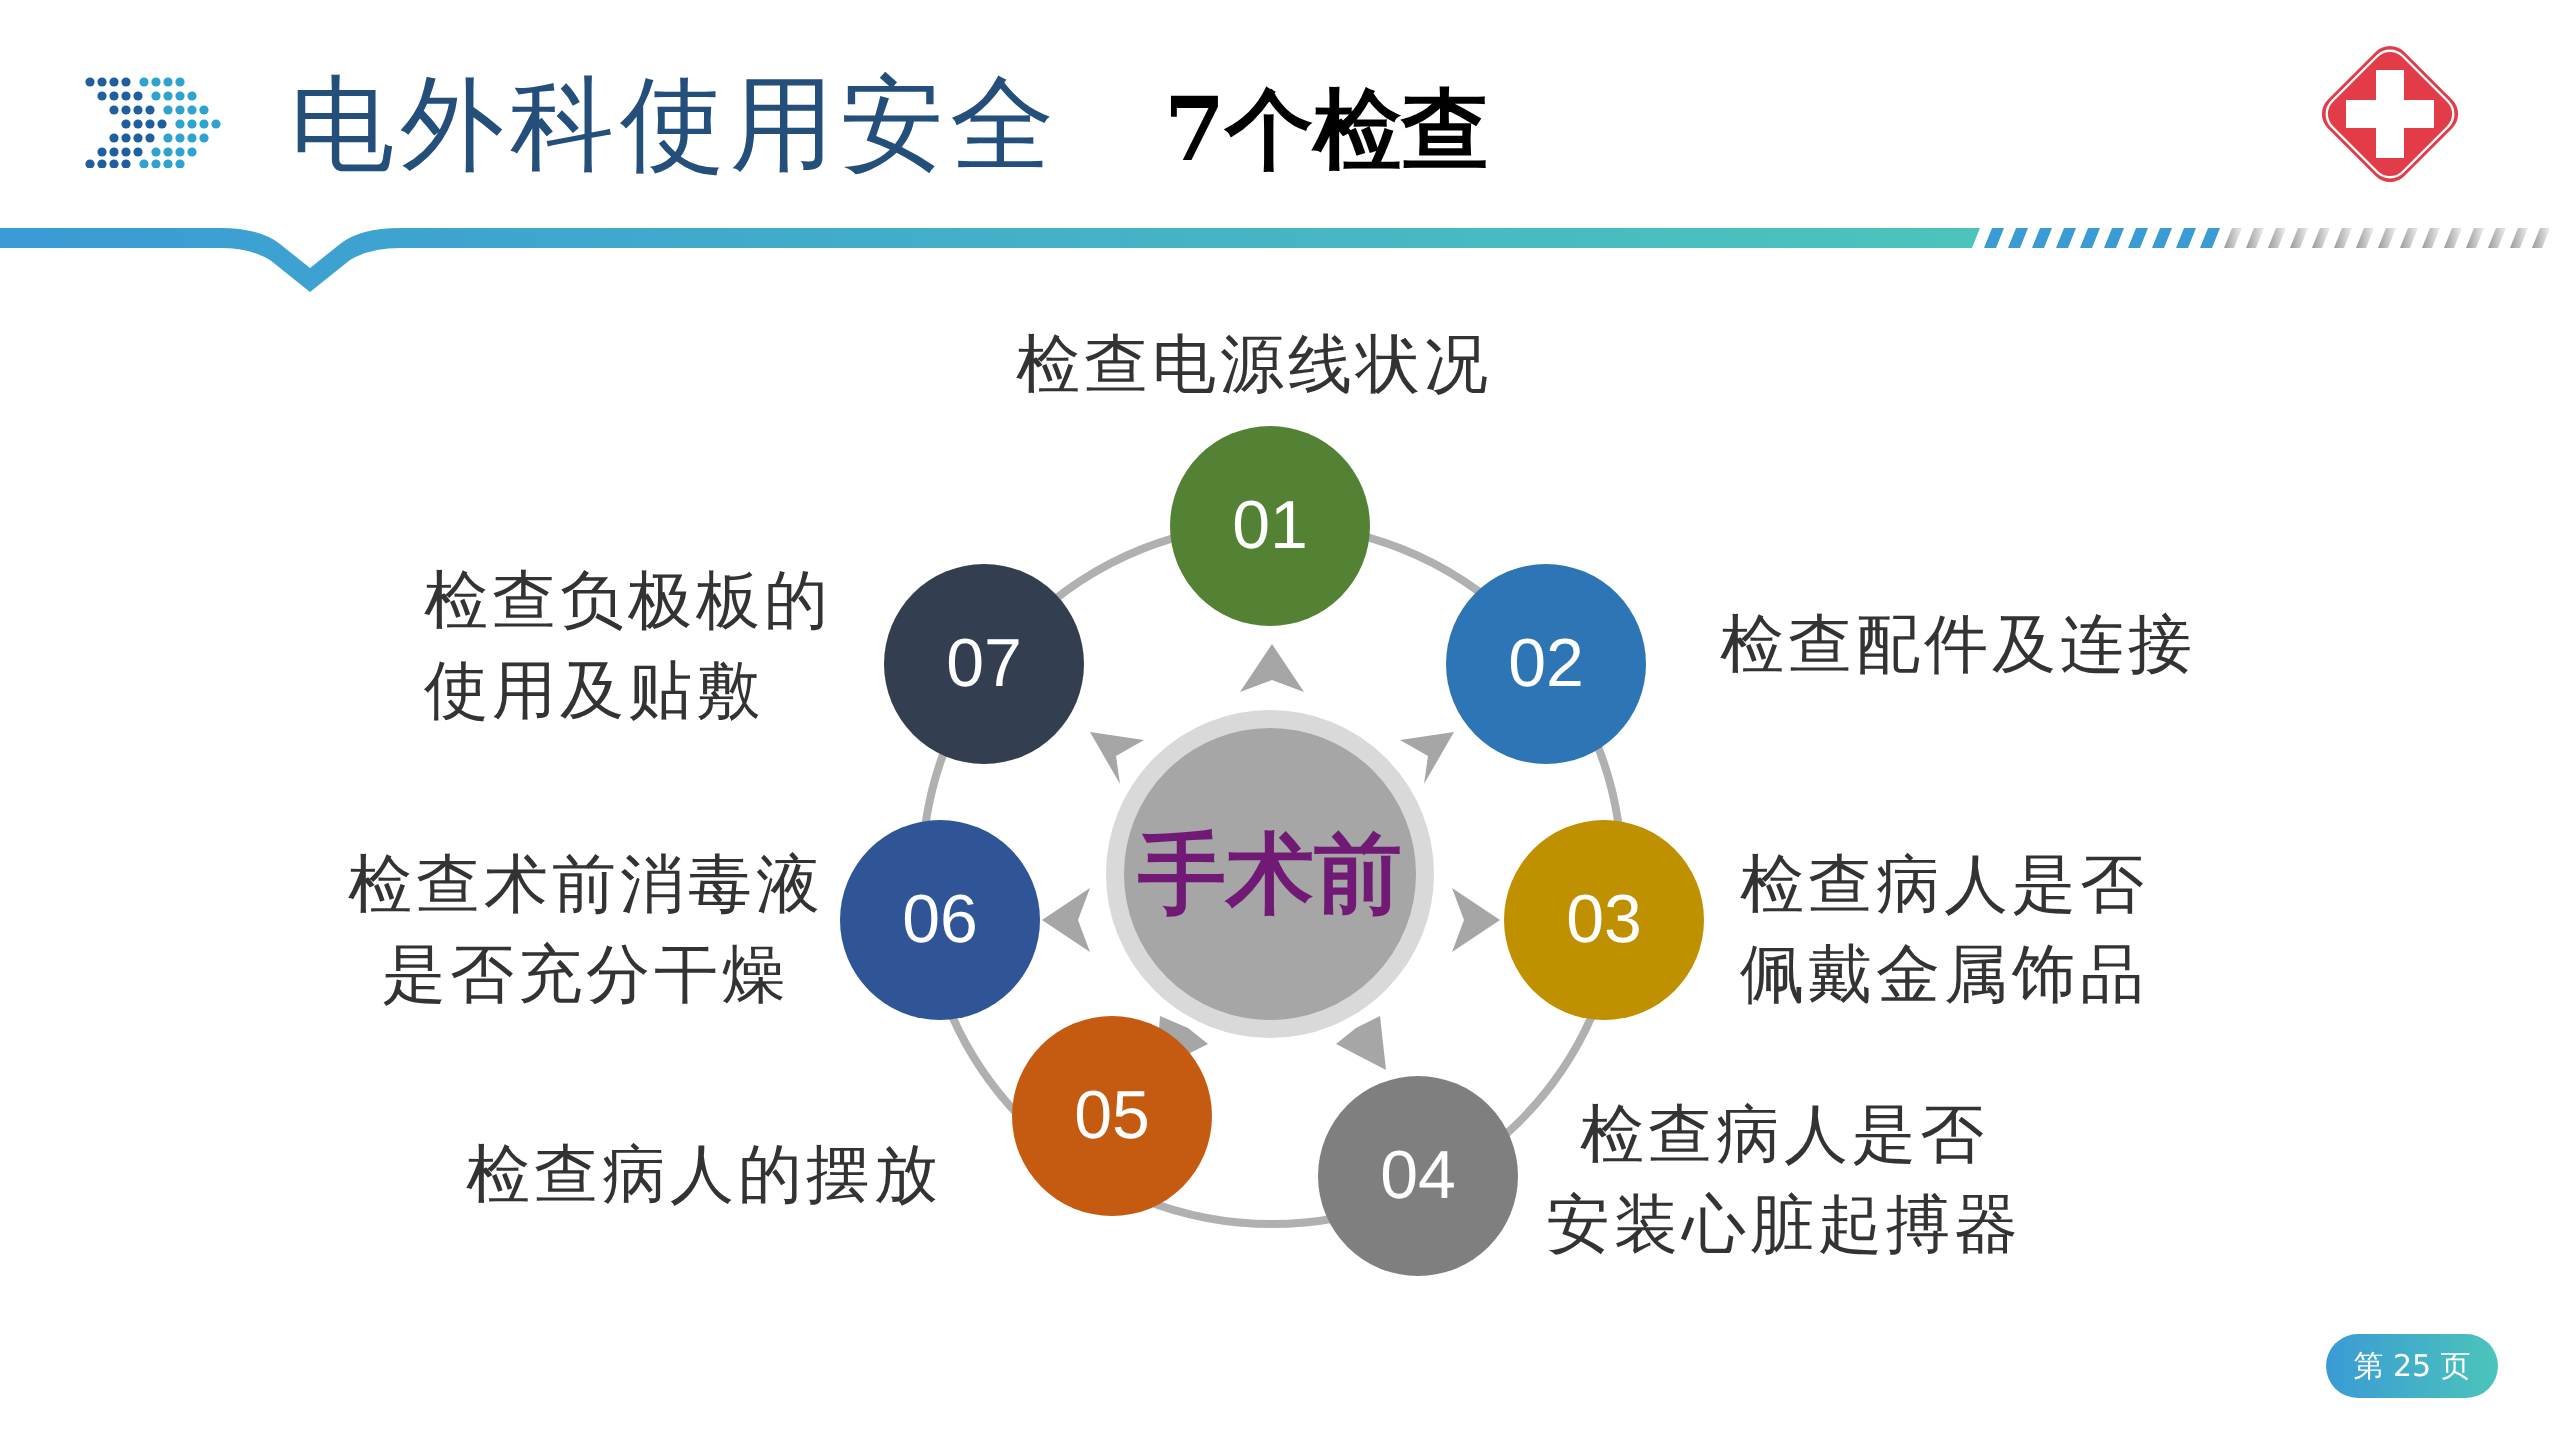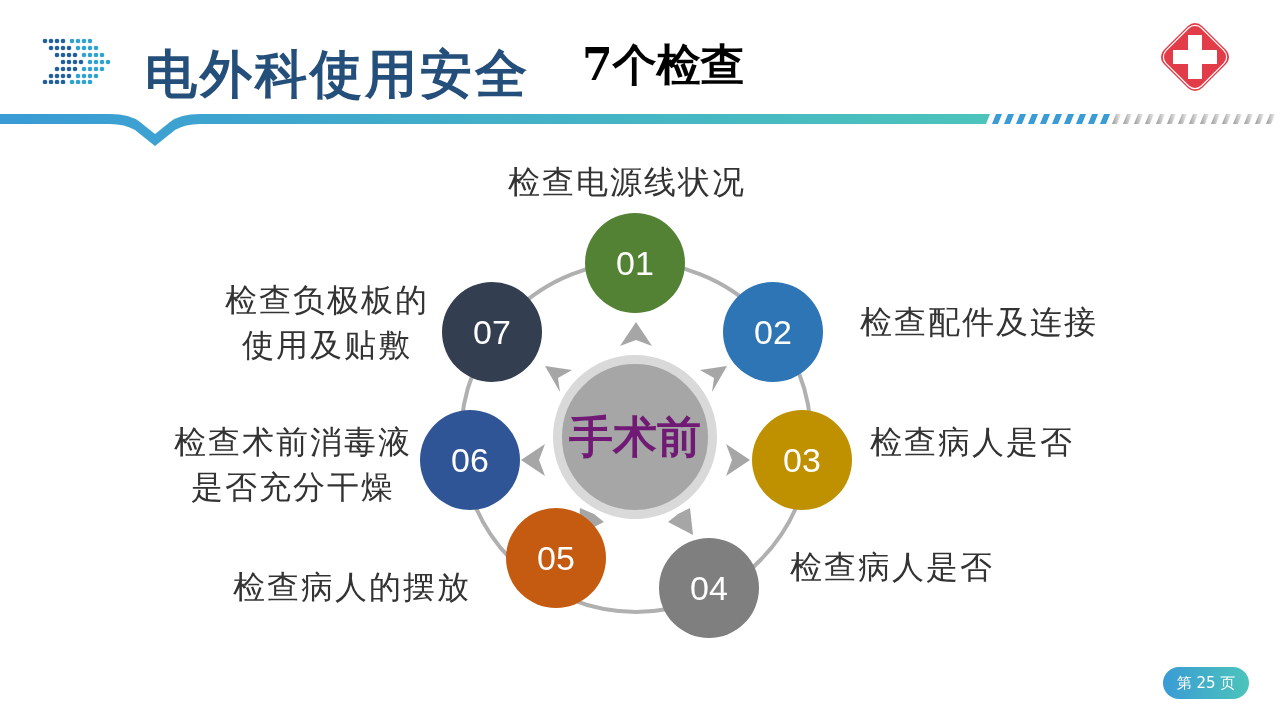--- a/index.html
+++ b/index.html
@@ -1,19 +1,19 @@
 <!DOCTYPE html>
 <html><head>
   <meta charset="utf-8">
   <style>
     html, body { margin:0; padding:0; }
     body { width:1280px; height:720px; position:relative; background:#ffffff; overflow:hidden;
            font-family:"DejaVu Serif", "Liberation Serif", serif; }
     .abs { position:absolute; }
-    .title-main { left:145px; top:40px; font-size:52px; color:#254f7b; font-weight:bold; letter-spacing:3px; white-space:nowrap; }
+    .title-main { left:145px; top:28px; font-size:52px; color:#254f7b; font-weight:normal; letter-spacing:3px; white-space:nowrap; }
     .title-sub { left:582px; top:36px; font-size:44px; color:#000000; font-weight:bold; white-space:nowrap; }
     .label { font-size:32px; color:#333333; line-height:45px; white-space:nowrap; letter-spacing:2px; }
     .num { position:absolute; width:100px; height:100px; border-radius:50%; color:#ffffff;
            font-family:"Liberation Sans", sans-serif; font-size:34px; display:flex; align-items:center; justify-content:center; }
     .center { position:absolute; left:553px; top:355px; width:164px; height:164px; border-radius:50%;
               background:#a6a6a6; border:9px solid #d9d9d9; box-sizing:border-box;
               display:flex; align-items:center; justify-content:center; color:#701a75;
               font-family:"DejaVu Sans", sans-serif; font-weight:bold; font-size:44px; }
     .page-badge { left:1163px; top:667px; width:86px; height:32px; border-radius:16px;
                   background:linear-gradient(90deg,#3a9bd5,#4cc4bb); color:#fff; font-family:"DejaVu Sans", sans-serif;
@@ -164,29 +164,31 @@
 <div class="num" style="left:442px;top:282px;background:#333f50">07</div>
 
 <div class="abs label" style="left:508px;top:160px;">
   <div>检查电源线状况</div>
 </div>
 <div class="abs label" style="left:860px;top:300px;">
   <div>检查配件及连接</div>
 </div>
 <div class="abs label" style="left:870px;top:420px;">
   <div>检查病人是否</div>
+  <div>佩戴金属饰品</div>
 </div>
 <div class="abs label" style="left:762px;top:545px;text-align:center;width:260px;">
   <div>检查病人是否</div>
+  <div>安装心脏起搏器</div>
 </div>
 <div class="abs label" style="left:233px;top:565px;">
   <div>检查病人的摆放</div>
 </div>
 <div class="abs label" style="left:162px;top:420px;text-align:center;width:262px;">
   <div>检查术前消毒液</div>
   <div>是否充分干燥</div>
 </div>
-<div class="abs label" style="left:212px;top:278px;text-align:center;width:230px;">
+<div class="abs label" style="left:212px;top:278px;width:230px;">
   <div>检查负极板的</div>
   <div>使用及贴敷</div>
 </div>
 
 <div class="abs page-badge">第 25 页</div>
 
 </body></html>

